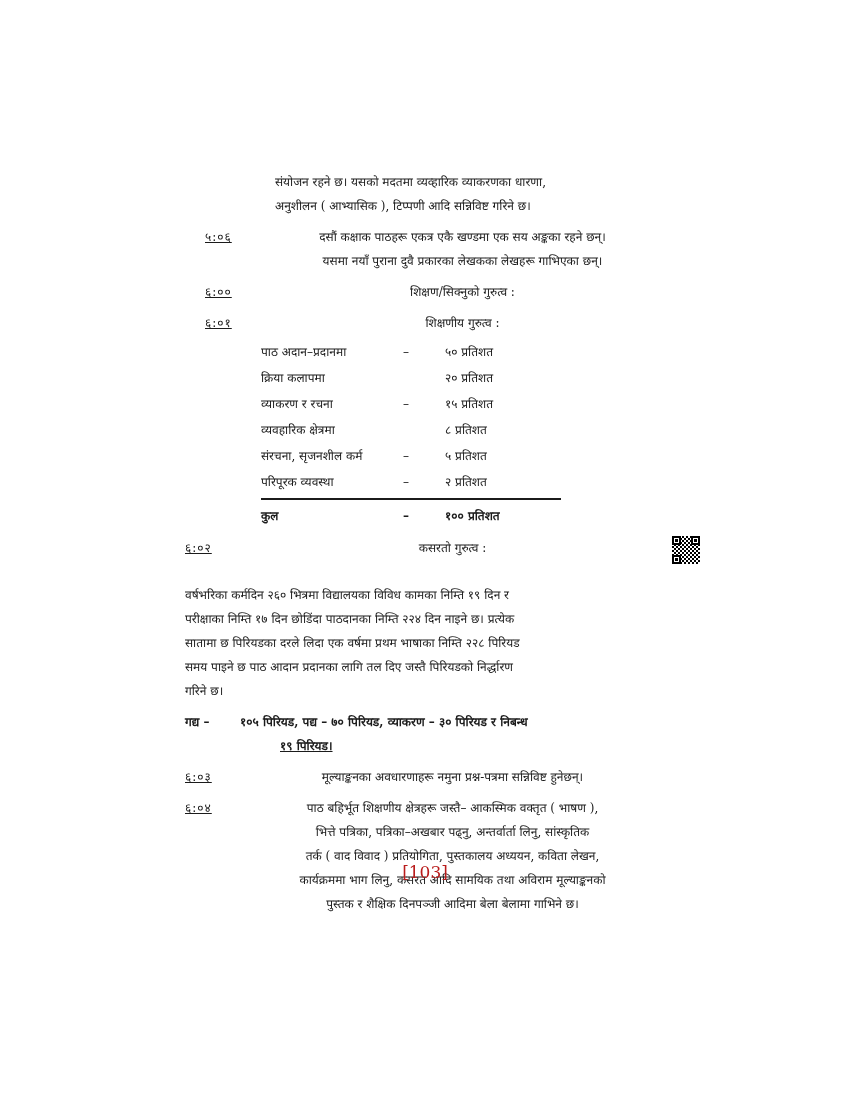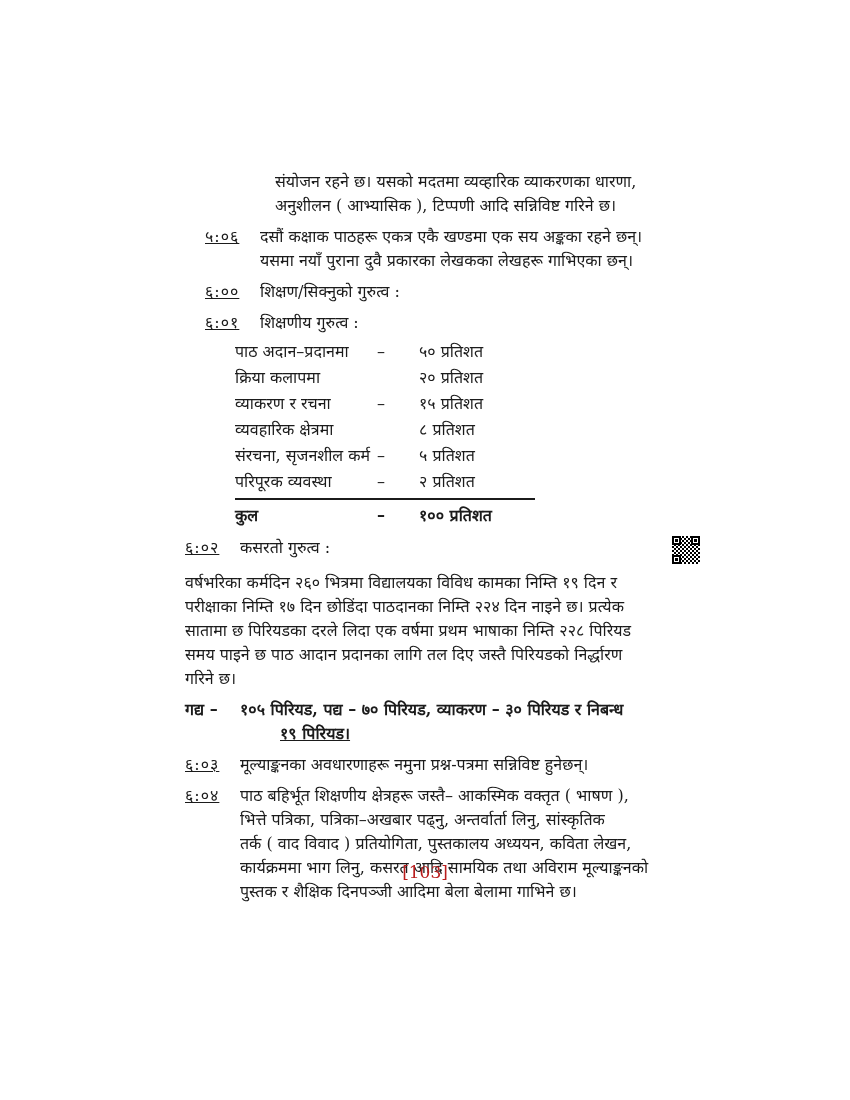--- a/index.html
+++ b/index.html
@@ -7,39 +7,39 @@
   body {
     position:relative;
     font-family:"DejaVu Serif","Liberation Serif",serif;
     color:#1b1b1b;
     -webkit-font-smoothing:none;
   }
   .content {
     position:absolute;
     left:185px; top:170px;
     width:480px;
-    font-size:16px;
+    font-size:12px;
     line-height:24px;
   }
   .indent { margin-left:90px; }
   .sec { display:flex; align-items:flex-start; margin-top:7px; }
   .sec.upper .num { margin-left:20px; }
   .num { width:55px; flex:0 0 auto; letter-spacing:1px;text-decoration:underline; }
-  .secbody { flex:1; }
-  .wtable { margin-left:50px; margin-top:4px; width:300px; }
+  .secbody { flex:1;text-align:center; }
+  .wtable { margin-left:76px; margin-top:4px; width:300px; }
   .wrow { display:flex; line-height:26px; }
   .wrow .lbl { width:142px; }
   .wrow .dsh { width:42px; }
   .wrow .val { flex:1; }
   .wrow.total {
     font-weight:bold;
     border-top:2.5px solid #1b1b1b;
     margin-top:3px; padding-top:3px;
   }
-  .para { margin-top:11px; }
+  .para { margin-top:23px; }
   .gadya { display:flex; margin-top:7px; font-weight:bold; }
   .gadya .glabel { width:55px; flex:0 0 auto; }
   .gadya .gbody { flex:1; }
   .gadya .gline2 { margin-left:40px;text-decoration:underline; }
   .pagenum {
     position:absolute;
     top:862px; left:0; width:850px;
     text-align:center;
     font-size:17px;
     font-family:"DejaVu Serif","Liberation Serif",serif;

